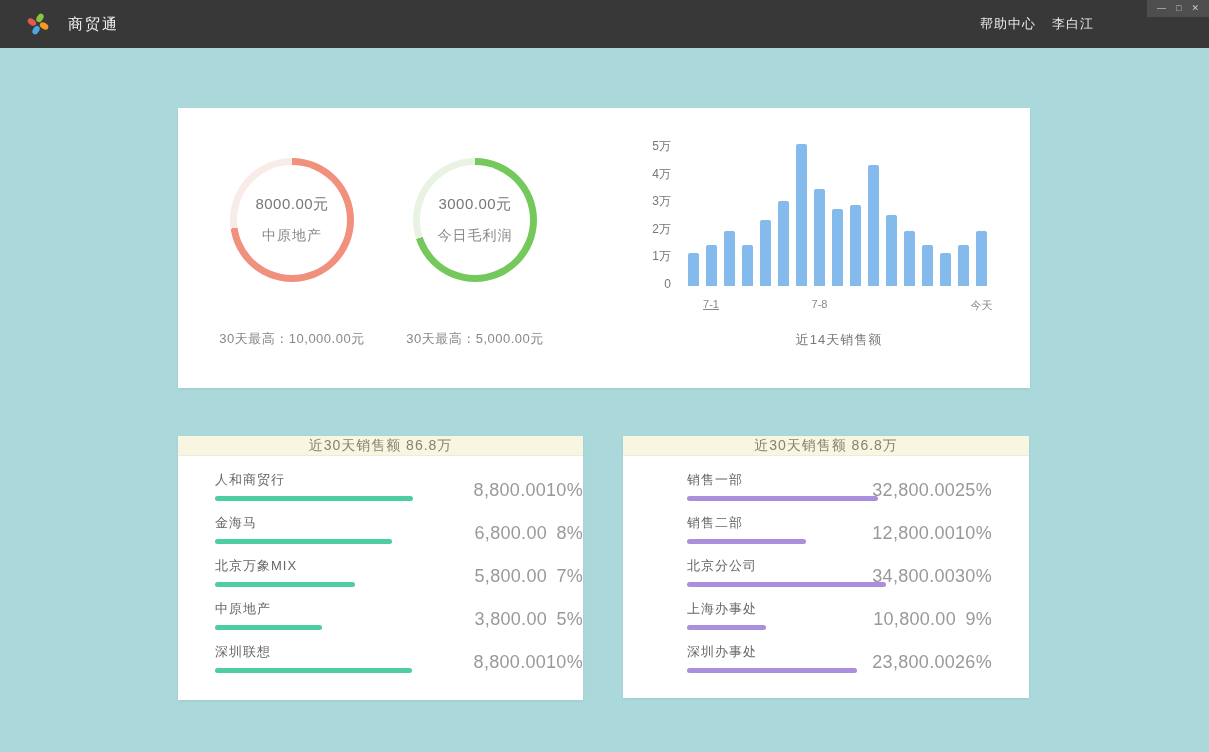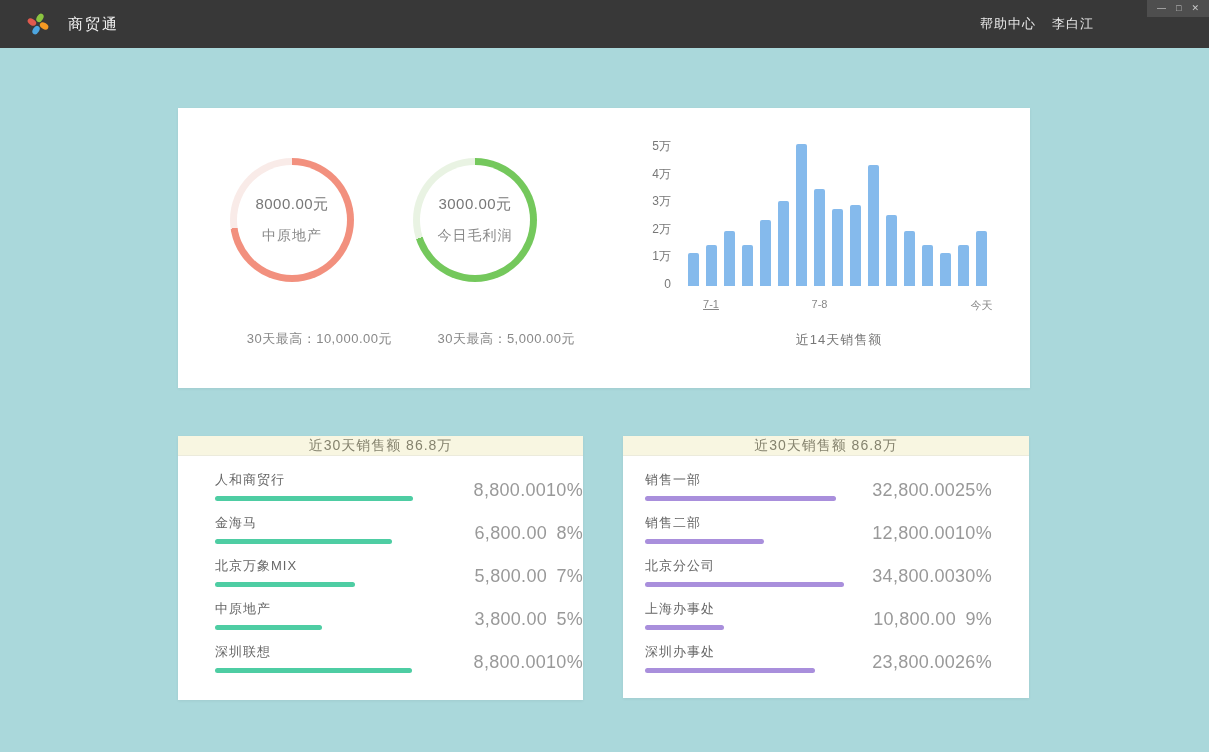--- a/index.html
+++ b/index.html
@@ -16,21 +16,21 @@
   .win-controls { position:absolute; right:0; top:0; width:62px; height:17px; background:#4e4e4e;
     display:flex; align-items:center; justify-content:space-evenly; }
   .win-controls span { color:#c9c9c9; font-size:9px; line-height:1; cursor:pointer; }
 
   
   .main { position:relative; width:1209px; height:704px; }
   .card { position:absolute; background:#fff; box-shadow:0 1px 3px rgba(0,0,0,.06); }
   .card-overview { left:178px; top:60px; width:852px; height:280px; }
 
   
-  .gauge-block { position:absolute; top:50px; width:200px; text-align:right; }
+  .gauge-block { position:absolute; top:50px; width:200px; text-align:center; }
   .gauge-block-1 { left:14px; }
   .gauge-block-2 { left:197px; }
   .gauge { width:124px; height:124px; border-radius:50%; margin:0 auto; position:relative; }
   .gauge-hole { position:absolute; inset:7px; background:#fff; border-radius:50%;
     display:flex; flex-direction:column; align-items:center; justify-content:center; gap:13px; }
   .gauge-value { font-size:15px; color:#777; letter-spacing:.5px; }
   .gauge-label { font-size:14px; color:#888; letter-spacing:1px; }
   .gauge-caption { margin-top:48px; font-size:13px; color:#888; letter-spacing:.5px; }
 
   
@@ -47,21 +47,21 @@
     font-size:13px; color:#777; letter-spacing:1px; }
 
   
   .card-rank-left  { left:178px; top:388px; width:405px; height:264px; }
   .card-rank-right { left:623px; top:388px; width:406px; height:262px; }
   .rank-title { height:20px; background:#f8f6e1; border-bottom:1px solid #ecebdc;
     display:flex; align-items:center; justify-content:center;
     font-size:14px; color:#85836e; letter-spacing:1px; }
   .rank-body { padding-top:15px; }
   .card-rank-left  .rank-body { padding-left:37px; }
-  .card-rank-right .rank-body { padding-left:22px; padding-right:37px; }
+  .card-rank-right .rank-body { padding-left:42px; padding-right:37px;margin-left:22px; }
   .rank-row { display:flex; justify-content:space-between; align-items:flex-end; margin-bottom:13px; }
   .rank-left { min-width:0; }
   .rank-name { font-size:13px; color:#666; letter-spacing:1px; margin-bottom:7px; }
   .rank-bar { height:5px; border-radius:3px; }
   .rank-val { font-size:18px; color:#999; white-space:nowrap; padding-bottom:0; letter-spacing:.3px; }
   .rank-val .amount { display:inline-block; text-align:right; }
   .rank-val .pct { display:inline-block; min-width:36px; text-align:right; }
 </style>
 </head>
 <body>

